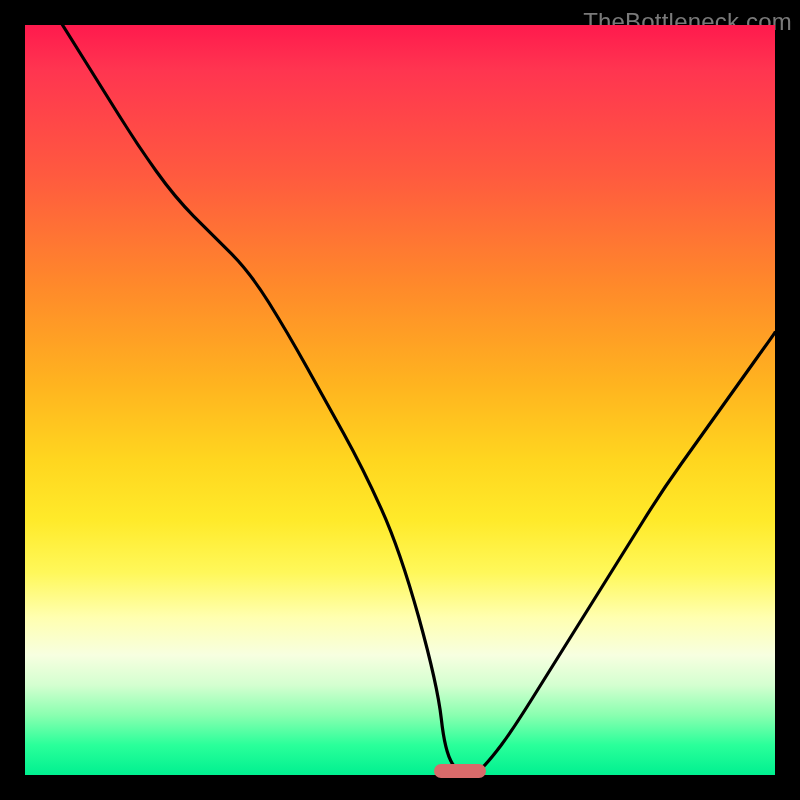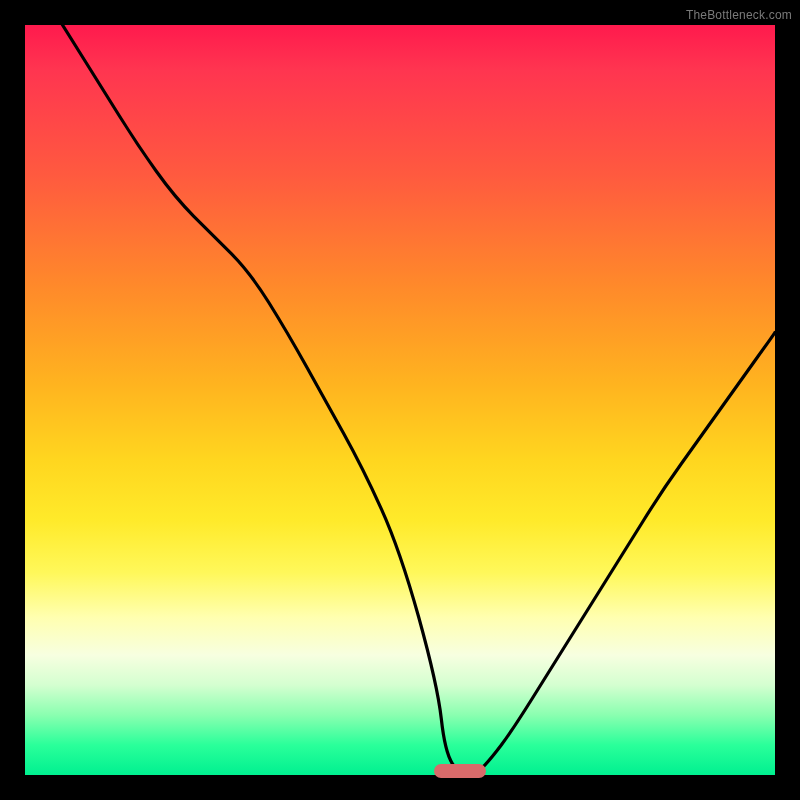--- a/index.html
+++ b/index.html
@@ -39,21 +39,21 @@
       #8affb0 92%,
       #2aff9a 96%,
       #00f090 100%
     );
   }
   .watermark {
     position: absolute;
     top: 8px;
     right: 8px;
     color: #7a7a7a;
-    font-size: 12px;
+    font-size: 24px;
     font-weight: 400;
     letter-spacing: 0.2px;
     user-select: none;
   }
   svg.curve {
     position: absolute;
     left: 0;
     top: 0;
     width: 750px;
     height: 750px;

